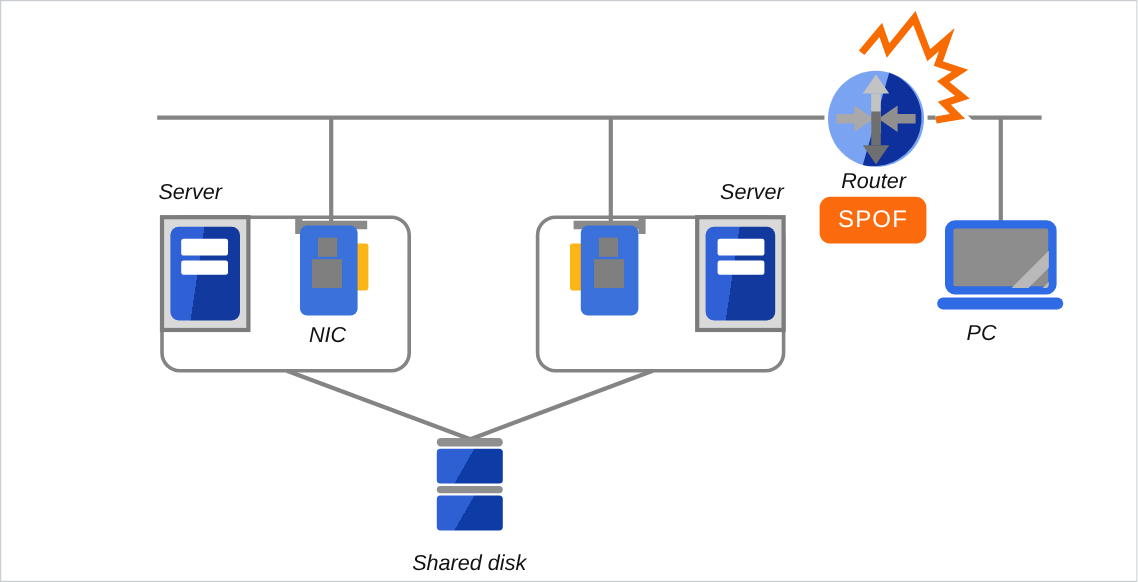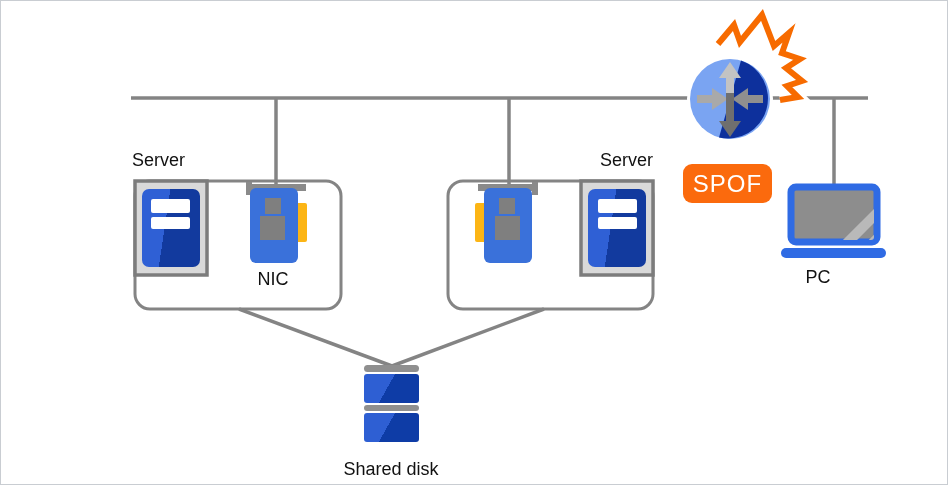--- a/index.html
+++ b/index.html
@@ -12,31 +12,32 @@
     overflow:hidden;
     font-family:"Liberation Sans", sans-serif;
   }
   .diagram-svg{position:absolute;left:0;top:0;width:948px;height:485px;}
   .label{
     position:absolute;
     font-size:18px;
     line-height:21px;
     color:#111111;
     white-space:nowrap;
+    font-style:italic;
   }
   .label.center{text-align:center;}
   .label.right{text-align:right;}
   .spof-badge{
     position:absolute;
     left:682px;top:163px;
     width:89px;height:39px;
     background:#fb6a0d;
     border-radius:9px;
     color:#ffffff;
-    font-size:24px;
+    font-size:20px;
     line-height:39px;
     text-align:center;
     letter-spacing:1px;
   }
 </style>
 </head>
 <body>
 
 <div class="canvas">
 
@@ -134,20 +135,21 @@
       <polygon points="729,136 718,120 740,120" fill="#6f6f6f"></polygon>
     </g>
   </svg>
 
   <div class="label" style="left:131px;top:149px;">Server</div>
 
   <div class="label right" style="left:520px;top:149px;width:132px;">Server</div>
 
   <div class="label center" style="left:241px;top:268px;width:62px;">NIC</div>
 
+  <div class="label center" style="left:677px;top:140px;width:100px;">Router</div>
 
   <div class="spof-badge">SPOF</div>
 
   <div class="label center" style="left:779px;top:266px;width:76px;">PC</div>
 
   <div class="label center" style="left:315px;top:458px;width:150px;">Shared disk</div>
 
 </div>
 
 </body></html>

